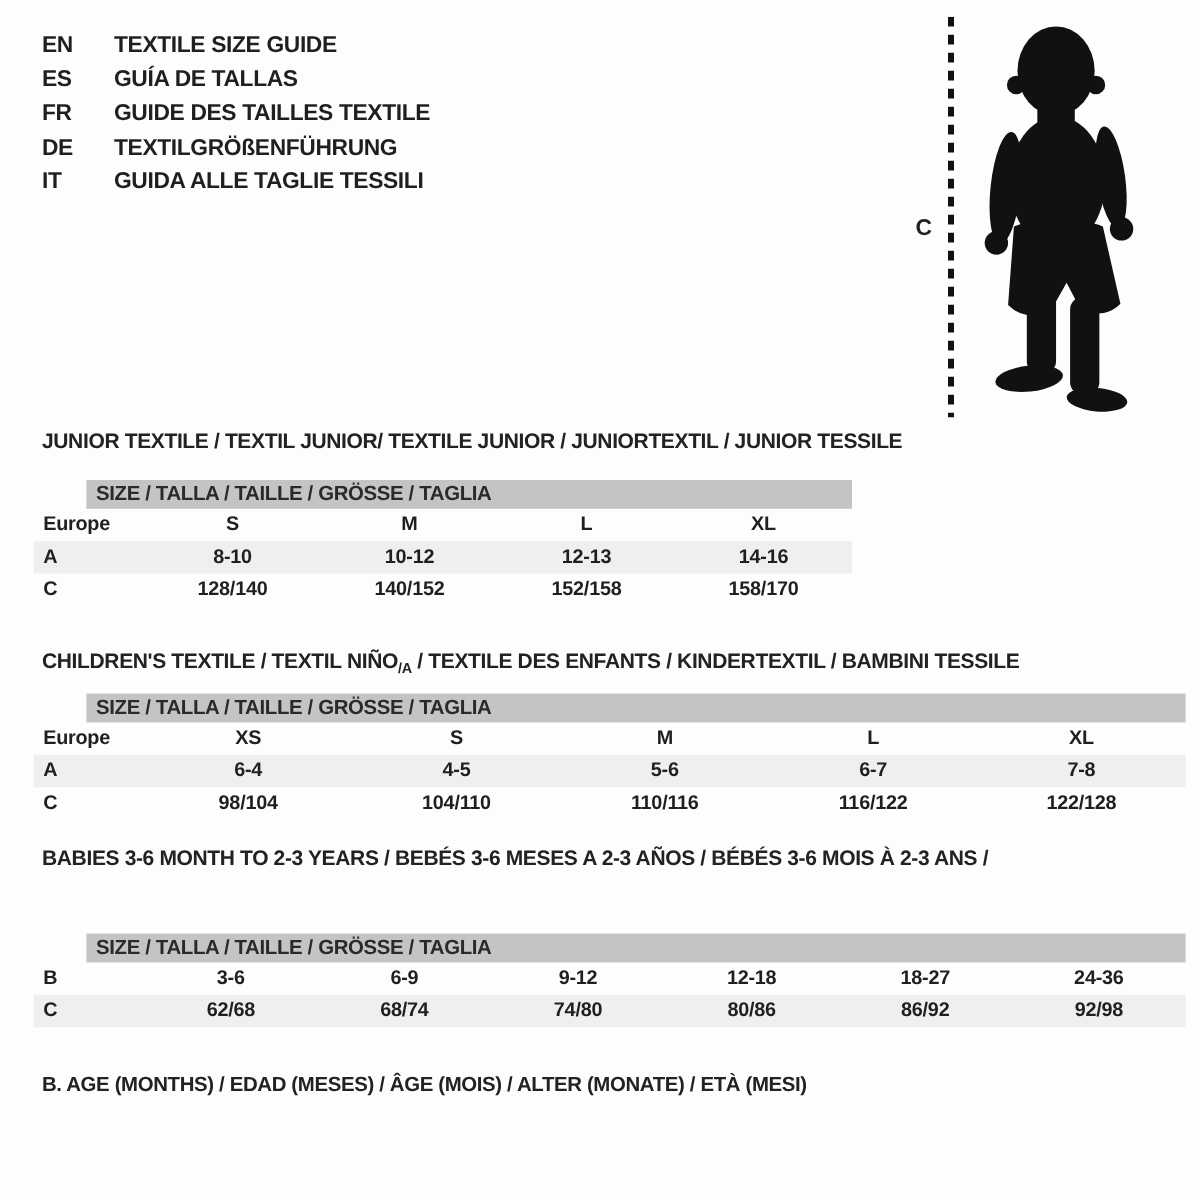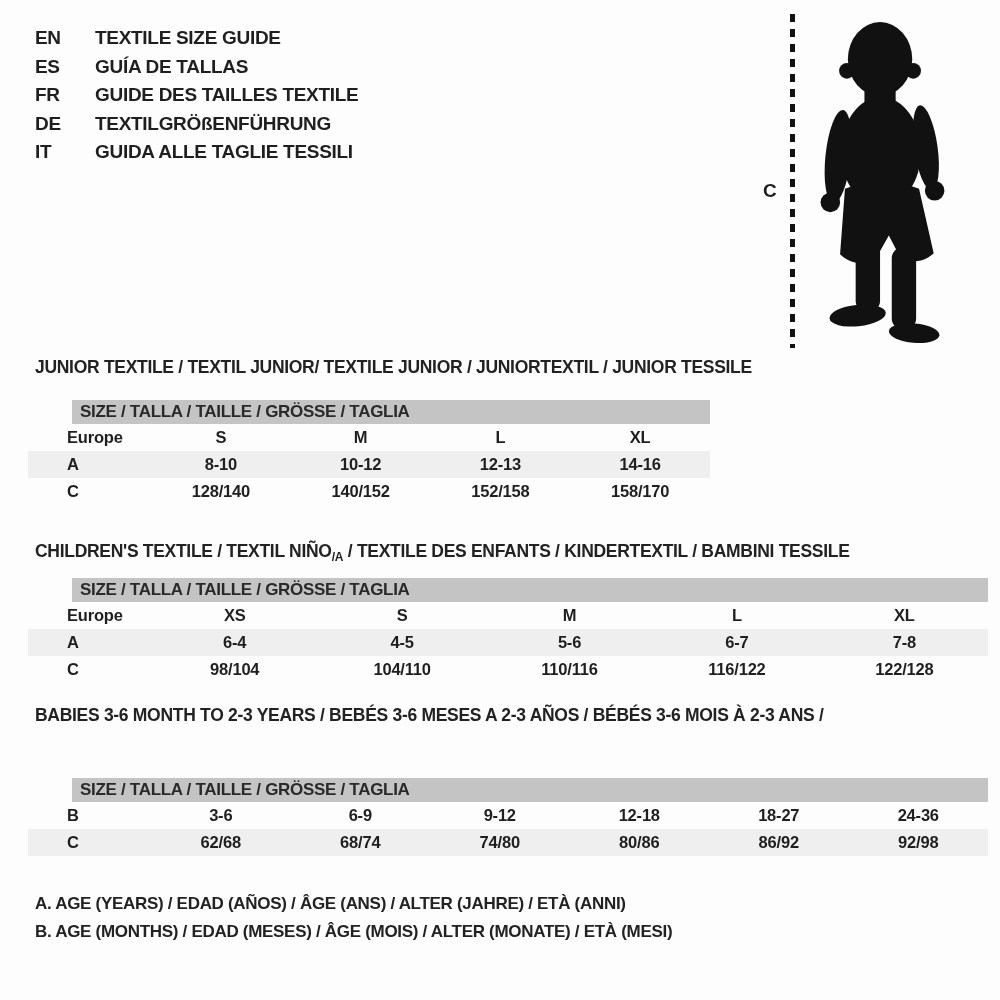--- a/index.html
+++ b/index.html
@@ -57,21 +57,21 @@
     font-weight: bold; font-size: 17px; letter-spacing: -0.3px;
     color: #2a2a2a;
     margin-left: 44px;
   }
   .tbl-row {
     height: 27px;
     display: flex; align-items: center;
     font-weight: bold; font-size: 16.5px; letter-spacing: -0.2px;
   }
   .tbl-row.alt { background: #efefef; }
-  .cell-label { width: 92px; padding-left: 8px; margin-left: 31px; }
+  .cell-label { width: 92px; padding-left: 8px; }
   .cell { flex: 1; text-align: center; }
 
   .w-junior { width: 682px; }
   .w-full { width: 960px; }
 
   
   .footnotes {
     position: absolute; left: 35px; top: 890px;
     font-weight: bold; font-size: 17px; letter-spacing: -0.3px;
     line-height: 28px;
@@ -214,17 +214,16 @@
       <span class="cell">62/68</span>
       <span class="cell">68/74</span>
       <span class="cell">74/80</span>
       <span class="cell">80/86</span>
       <span class="cell">86/92</span>
       <span class="cell">92/98</span>
     </div>
   </div>
 
   <div class="footnotes">
-    <div>A. AGE (YEARS) / EDAD (AÑOS) / ÂGE (ANS) / ALTER (JAHRE) / ETÀ (ANNI)</div>
     <div>B. AGE (MONTHS) / EDAD (MESES) / ÂGE (MOIS) / ALTER (MONATE) / ETÀ (MESI)</div>
   </div>
 
 </div>
 
 </body></html>

